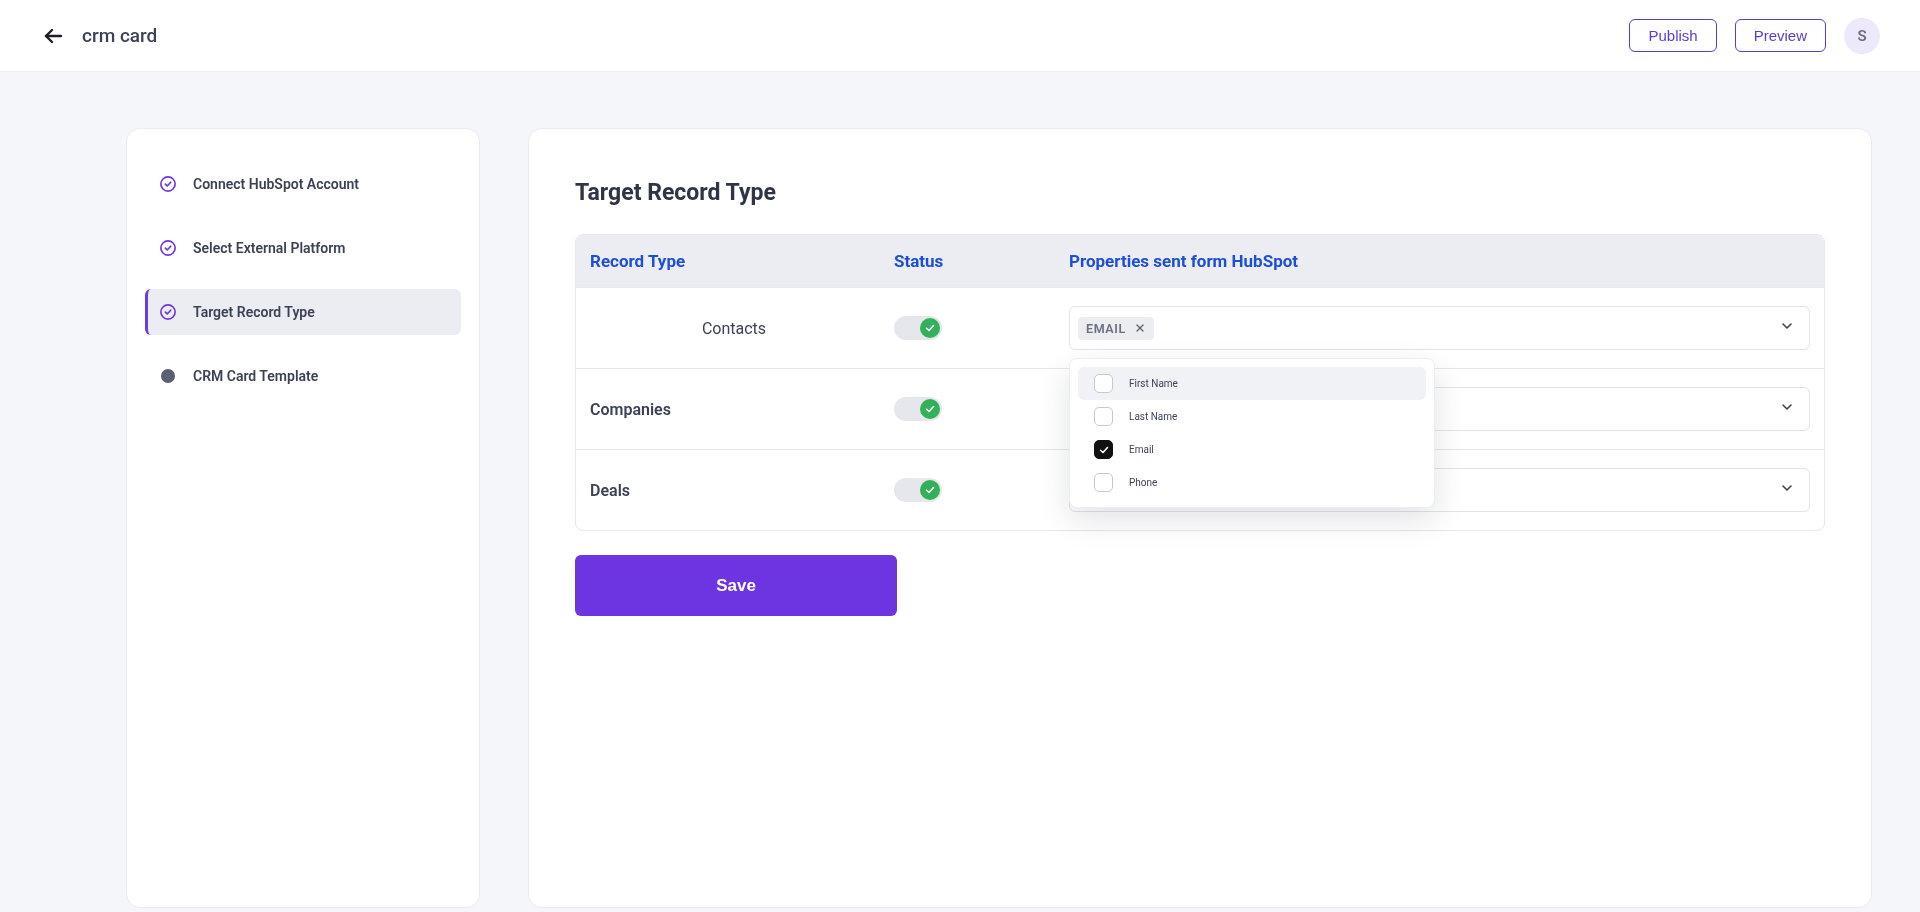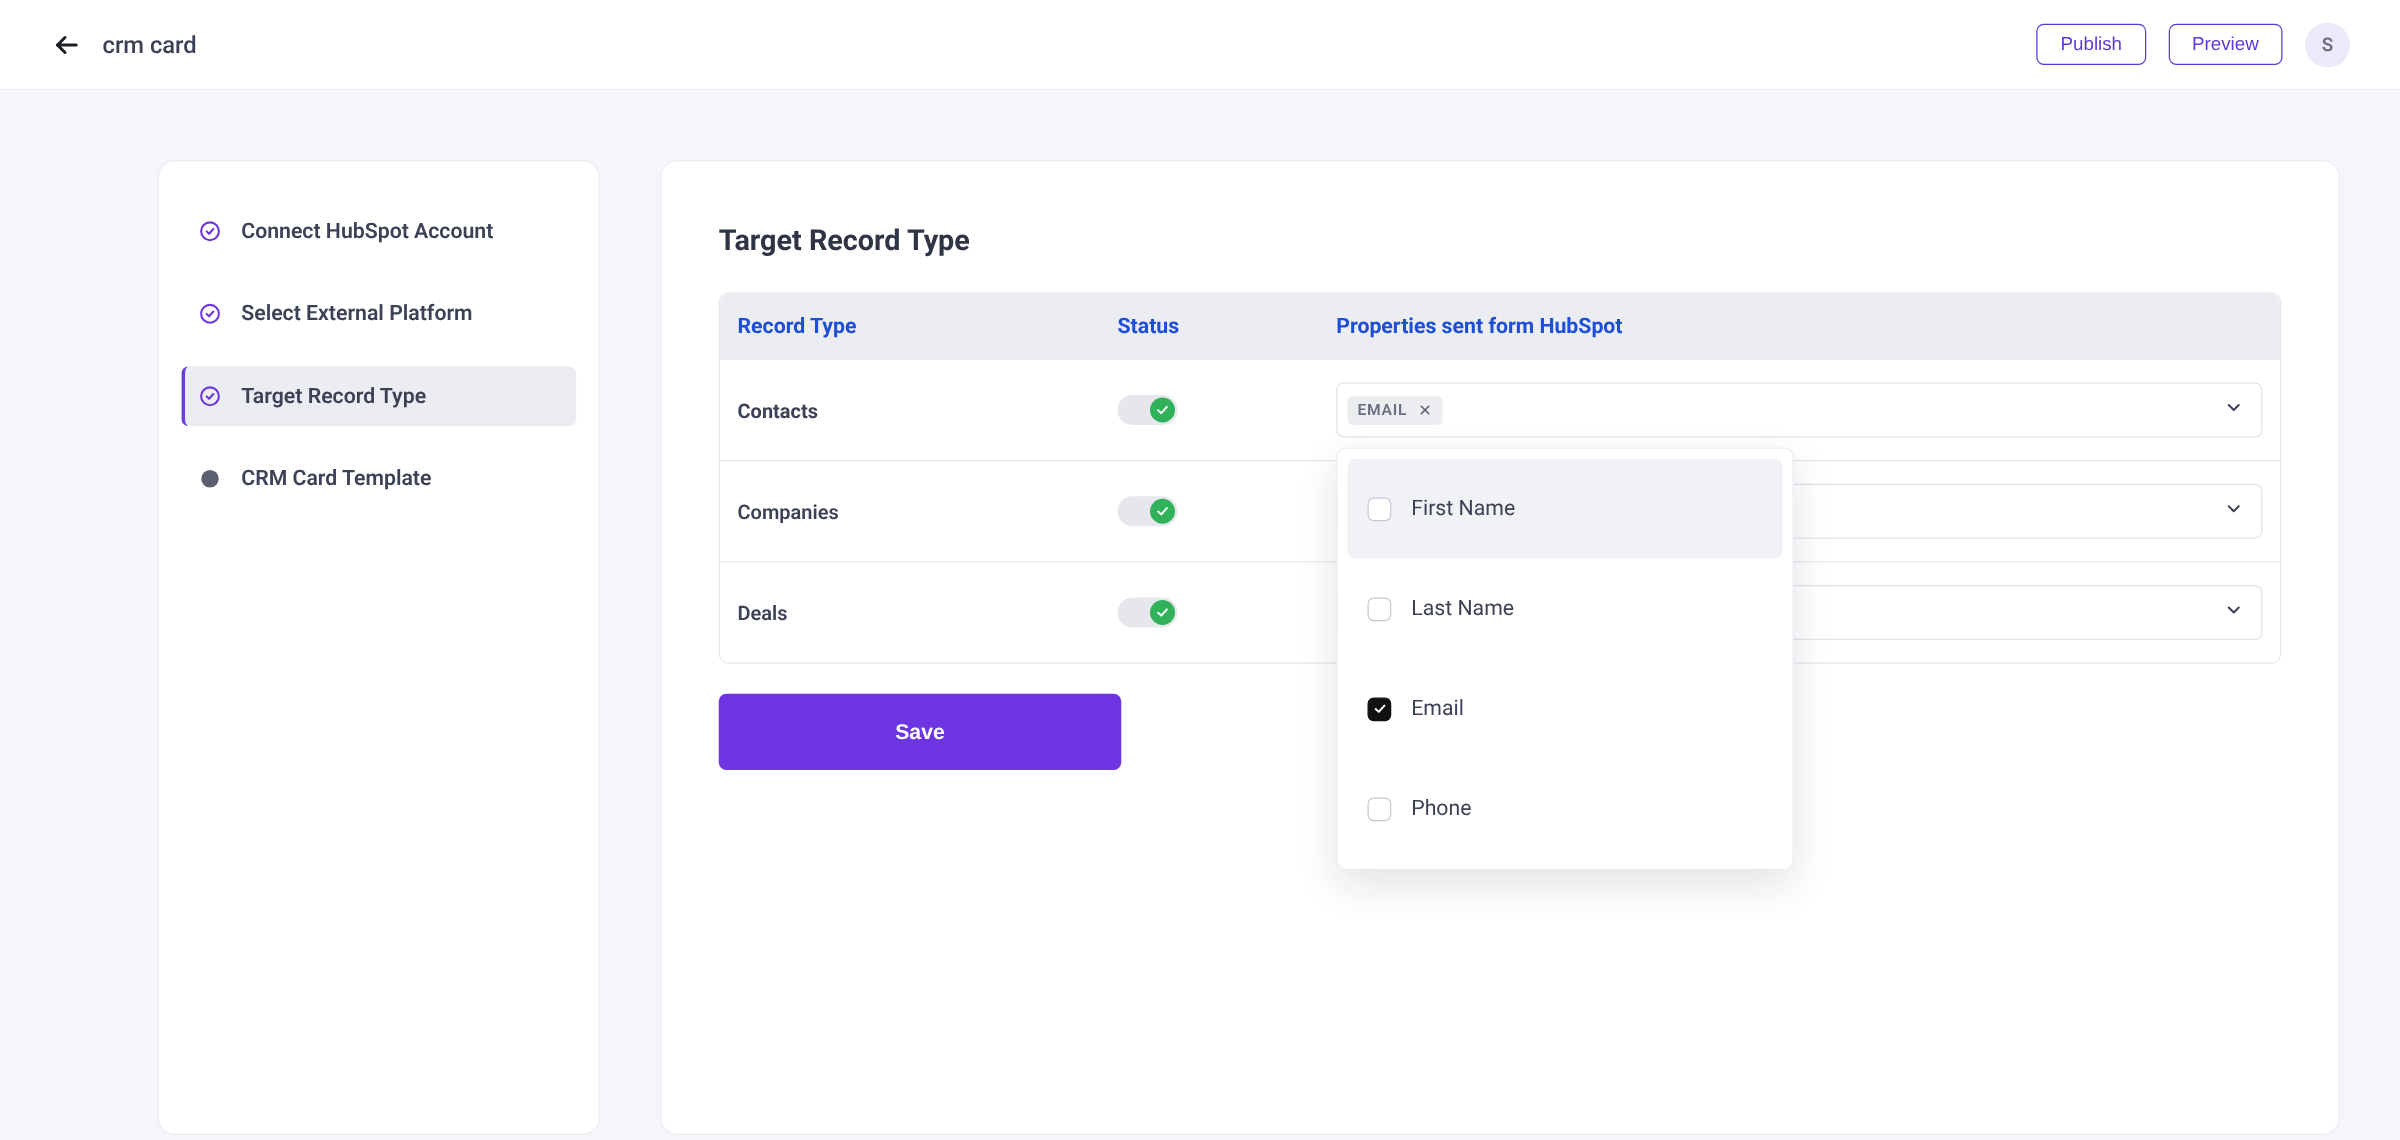--- a/index.html
+++ b/index.html
@@ -88,21 +88,21 @@
     padding: 32px 18px;
     min-height: 780px;
   }
   .step {
     display: flex;
     align-items: center;
     gap: 16px;
     padding: 14px 14px;
     border-radius: 6px;
     margin-bottom: 18px;
-    font-size: 17px;
+    font-size: 14px;
     font-weight: 600;
     color: #3c4256;
     cursor: pointer;
   }
   .step.active {
     background: #ecedf2;
     border-left: 3px solid #6b3de0;
     padding-left: 11px;
   }
   .step-icon {
@@ -233,23 +233,23 @@
     border: 1px solid #eceef3;
     border-radius: 8px;
     box-shadow: 0 12px 32px rgba(20, 24, 40, 0.12);
     padding: 8px;
     z-index: 50;
   }
   .dropdown-item {
     display: flex;
     align-items: center;
     gap: 16px;
-    padding: 30px 16px;
+    padding: 7px 16px;
     border-radius: 6px;
-    font-size: 17px;
+    font-size: 10px;
     color: #3c4256;
     cursor: pointer;
   }
   .dropdown-item.hover { background: #f1f2f6; }
   .checkbox {
     width: 19px;
     height: 19px;
     border: 1.5px solid #c6c9d3;
     border-radius: 5px;
     flex: 0 0 19px;
@@ -338,21 +338,21 @@
     <h2>Target Record Type</h2>
 
     <div class="table">
       <div class="thead">
         <div class="col-type">Record Type</div>
         <div class="col-stat">Status</div>
         <div class="col-prop">Properties sent form HubSpot</div>
       </div>
 
       <div class="trow">
-        <div class="col-type" style="font-weight:700;">Contacts</div>
+        <div class="col-type" style="font-weight:400;text-align:center;">Contacts</div>
         <div class="col-stat">
           <div class="toggle">
             <div class="knob">
               <svg width="12" height="12" viewBox="0 0 24 24" fill="none" stroke-width="3.2" stroke-linecap="round" stroke-linejoin="round">
                   <polyline points="5 12.5 10 17 19 7"></polyline>
                 </svg>
             </div>
           </div>
         </div>
         <div class="col-prop">

